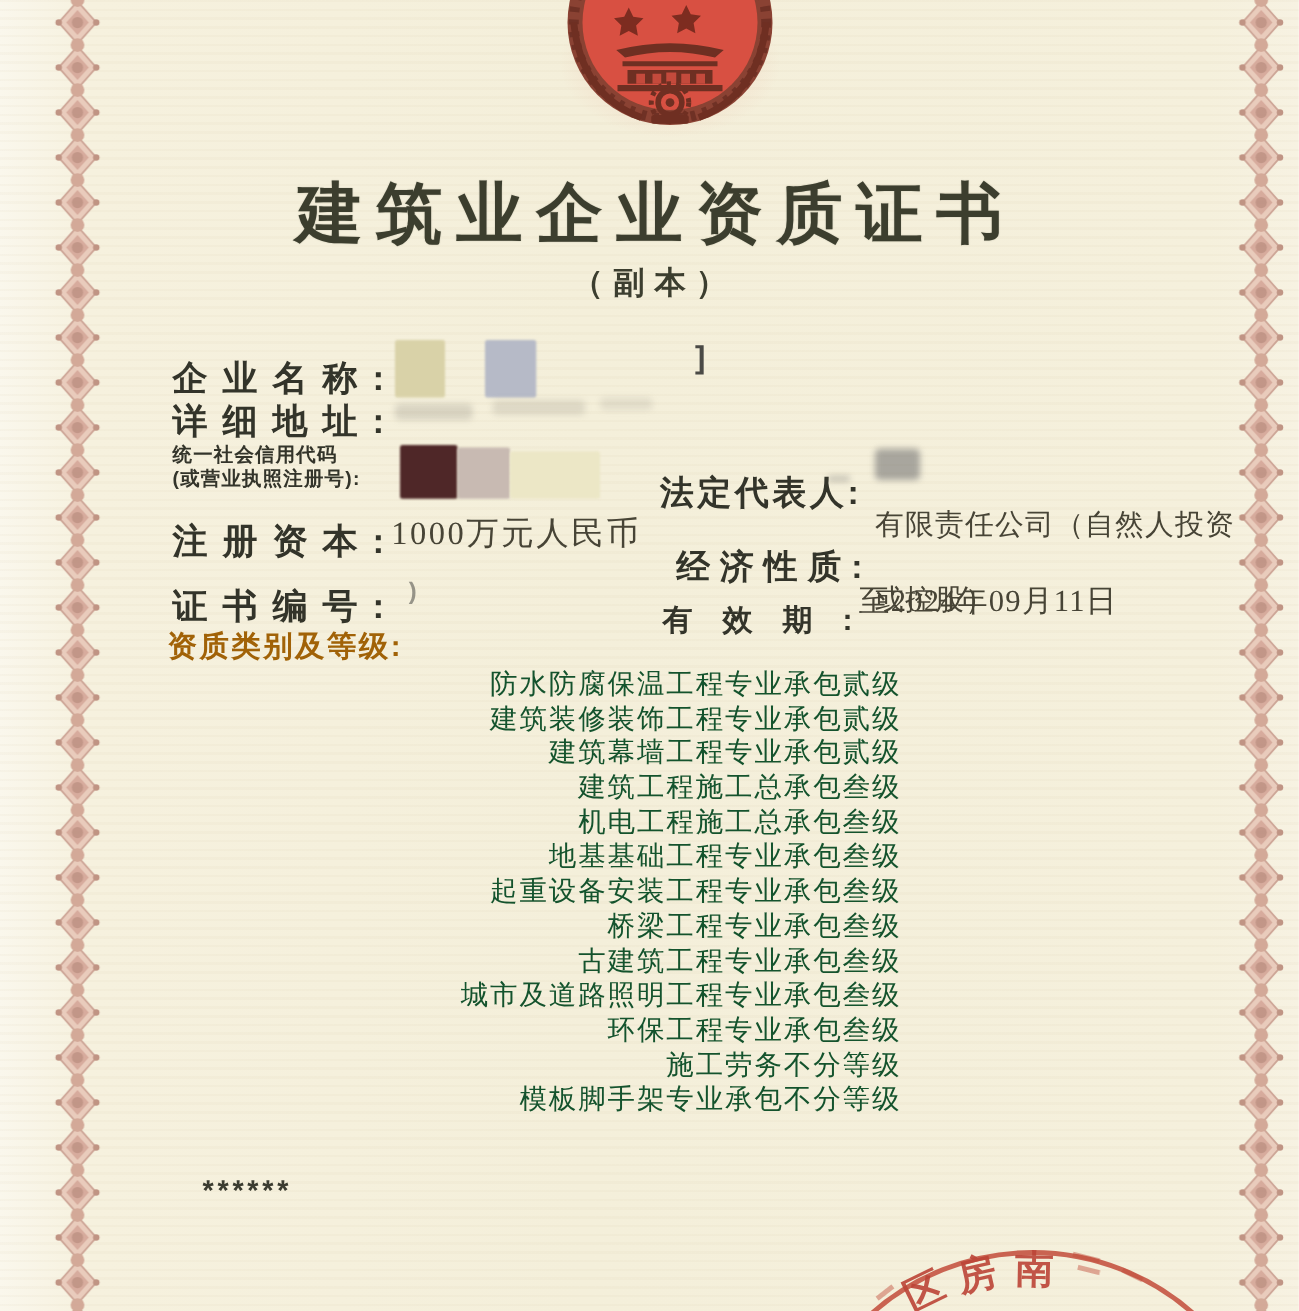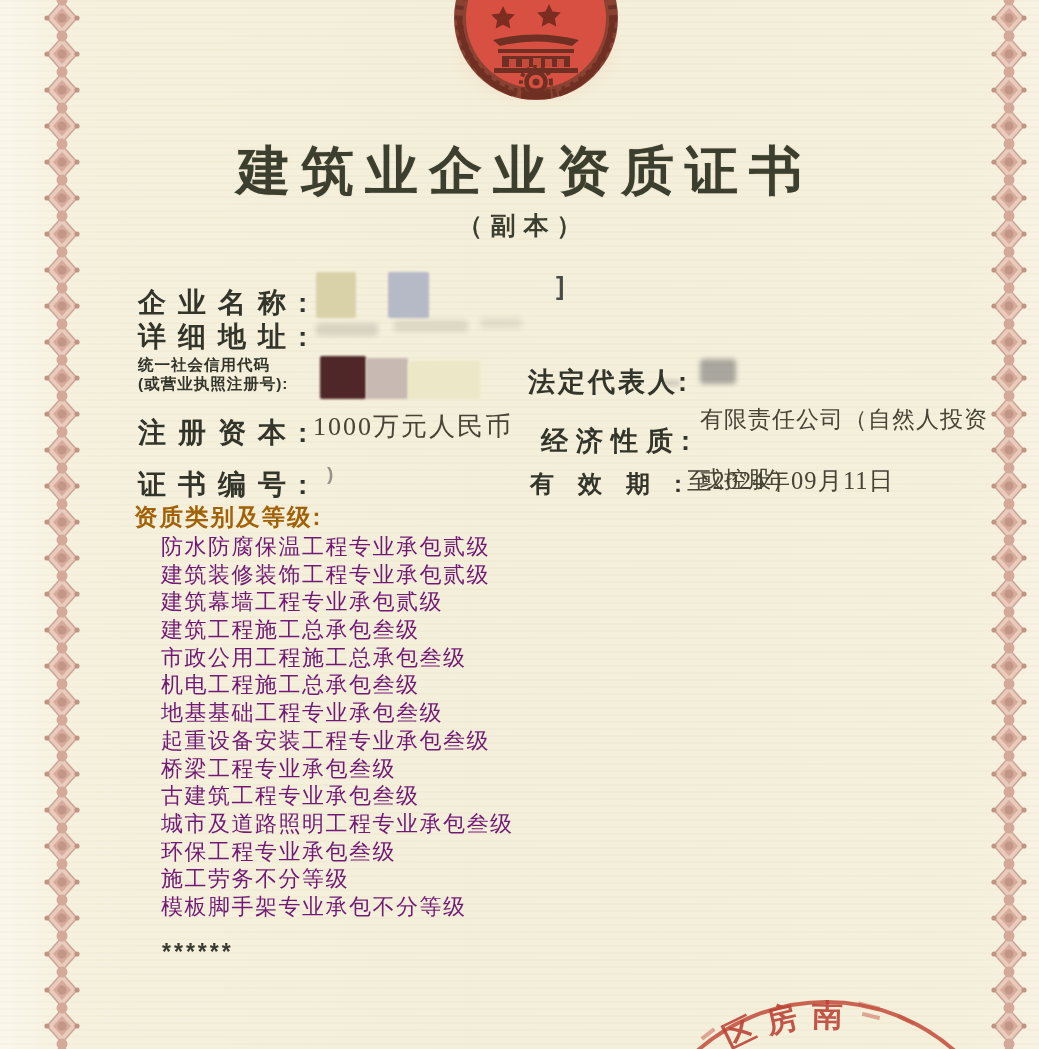--- a/index.html
+++ b/index.html
@@ -20,32 +20,32 @@
     background:radial-gradient(closest-side,rgba(224,120,100,0.25),rgba(224,120,100,0) 75%);}
   
   .title{position:absolute;left:0;top:136px;width:1039px;text-align:center;
     font-size:53px;font-weight:800;letter-spacing:11px;padding-left:11px;box-sizing:border-box;
     color:#3c3e2e;text-shadow:0 0 1px rgba(60,62,46,.4);}
   .subtitle{position:absolute;left:0;top:209px;width:1039px;text-align:center;
     font-size:25px;font-weight:700;letter-spacing:8px;padding-left:8px;box-sizing:border-box;color:#3c3e2f;}
   
   .lbl{position:absolute;font-weight:800;color:#33342a;white-space:nowrap;}
   .lbl-big{font-size:28px;letter-spacing:12px;}
-  .lbl-right{font-size:27px;}
+  .lbl-right{font-size:27px;margin-top:12px;}
   .lbl-small{font-size:15.5px;line-height:19px;letter-spacing:1px;font-weight:800;}
   .val{position:absolute;font-family:"Liberation Serif",serif;color:#474436;white-space:nowrap;text-align:center;}
   
   .blk{position:absolute;filter:blur(1px);border-radius:2px;}
   .smudge{position:absolute;filter:blur(2.5px);border-radius:4px;}
   
   .qual-heading{position:absolute;left:134px;top:501px;font-size:23.5px;font-weight:800;
     letter-spacing:2px;color:#a16207;}
   .qual-list{position:absolute;left:161px;top:533px;width:560px;}
   .qual-item{height:27.7px;line-height:27.7px;font-family:"Liberation Serif",serif;
-    font-size:22px;letter-spacing:1.5px;color:#701a75;white-space:nowrap;}
+    font-size:22px;letter-spacing:1.5px;color:#14532d;white-space:nowrap;text-align:right;}
   .terminator{position:absolute;left:162px;top:939px;font-size:23px;font-weight:800;
     letter-spacing:3px;color:#3b3c31;}
   
   .mark{position:absolute;color:#4a4a46;font-weight:700;}
   
   .seal-ring{position:absolute;left:630px;top:1000px;width:384px;height:384px;
     border:4.5px solid rgba(194,75,58,.85);border-radius:50%;}
   .seal-char{position:absolute;font-family:"Liberation Serif",serif;font-size:31px;
     font-weight:700;color:rgba(187,68,54,.9);}
   .seal-frag{position:absolute;background:rgba(194,75,58,.45);filter:blur(.5px);}
@@ -144,21 +144,20 @@
 
 <div class="lbl lbl-right" style="left:530px;top:468px;letter-spacing:24px;font-size:24px;">有效期:</div>
 <div class="val" style="left:687px;top:464px;font-size:24.5px;letter-spacing:1px;">至2024年09月11日</div>
 
 <div class="qual-heading">资质类别及等级:</div>
 <div class="qual-list">
   <div class="qual-item">防水防腐保温工程专业承包贰级</div>
   <div class="qual-item">建筑装修装饰工程专业承包贰级</div>
   <div class="qual-item">建筑幕墙工程专业承包贰级</div>
   <div class="qual-item">建筑工程施工总承包叁级</div>
-  <div class="qual-item">市政公用工程施工总承包叁级</div>
   <div class="qual-item">机电工程施工总承包叁级</div>
   <div class="qual-item">地基基础工程专业承包叁级</div>
   <div class="qual-item">起重设备安装工程专业承包叁级</div>
   <div class="qual-item">桥梁工程专业承包叁级</div>
   <div class="qual-item">古建筑工程专业承包叁级</div>
   <div class="qual-item">城市及道路照明工程专业承包叁级</div>
   <div class="qual-item">环保工程专业承包叁级</div>
   <div class="qual-item">施工劳务不分等级</div>
   <div class="qual-item">模板脚手架专业承包不分等级</div>
 </div>

